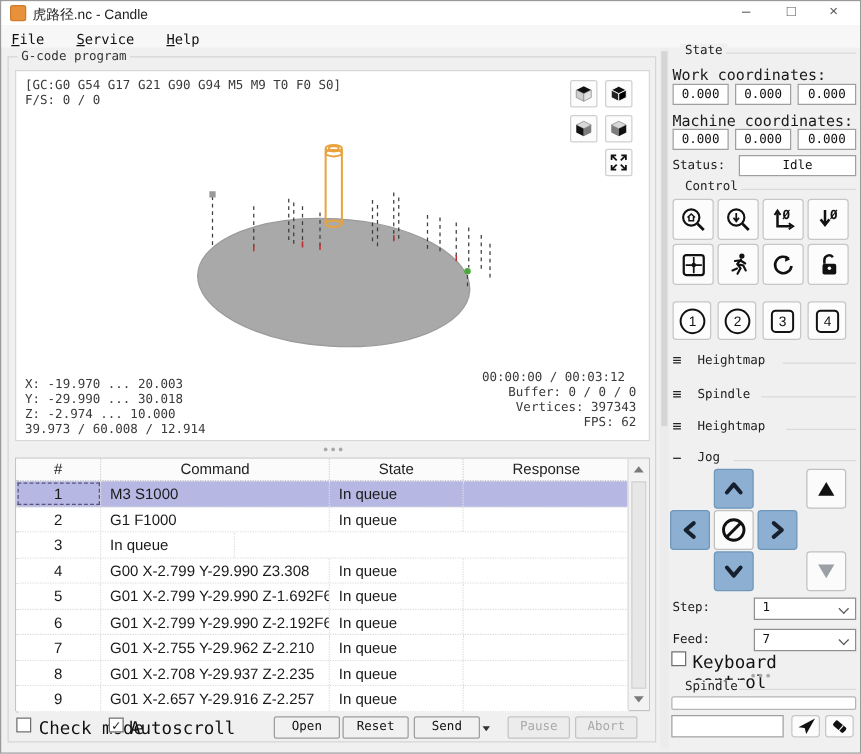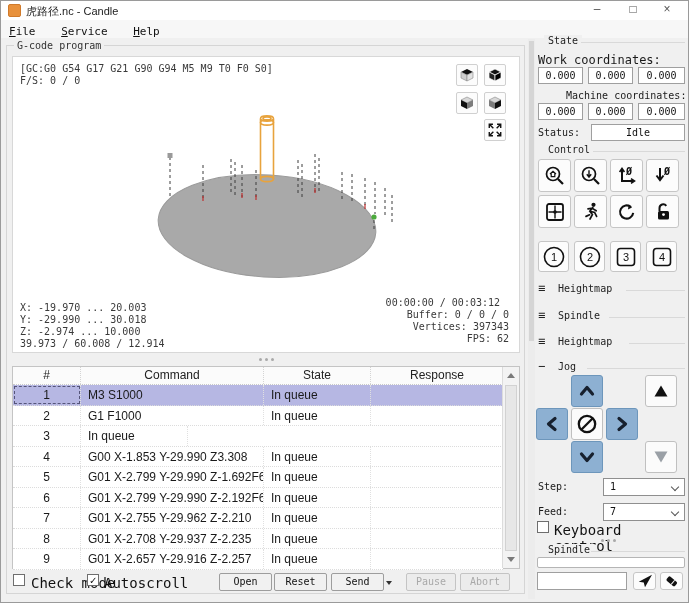--- a/index.html
+++ b/index.html
@@ -205,21 +205,21 @@
         <div class="td c2">In queue</div>
         <div class="td c3"></div>
       </div>
       <div class="trow">
         <div class="td num c0">3</div>
         <div class="td c2">In queue</div>
         <div class="td c3"></div>
       </div>
       <div class="trow">
         <div class="td num c0">4</div>
-        <div class="td c1">G00 X-1.853 Y-29.990 Z3.308</div>
+        <div class="td c1">G00 X-2.799 Y-29.990 Z3.308</div>
         <div class="td c2">In queue</div>
         <div class="td c3"></div>
       </div>
       <div class="trow">
         <div class="td num c0">5</div>
         <div class="td c1">G01 X-2.799 Y-29.990 Z-1.692F6000</div>
         <div class="td c2">In queue</div>
         <div class="td c3"></div>
       </div>
       <div class="trow">
@@ -273,21 +273,21 @@
   </div>
 
   <span class="ab sec-title" style="left:543px;top:34px;">State</span>
   <div class="ab sec-line" style="left:580px;top:41px;width:104px;"></div>
 
   <span class="ab" style="left:537px;top:52px;font-size:12px;">Work coordinates:</span>
   <div class="ab field" style="left:537px;top:66px;width:45px;height:17px;">0.000</div>
   <div class="ab field" style="left:587px;top:66px;width:45px;height:17px;">0.000</div>
   <div class="ab field" style="left:637px;top:66px;width:47px;height:17px;">0.000</div>
 
-  <span class="ab" style="left:537px;top:89px;font-size:10px;margin-left:28px;">Machine coordinates:</span>
+  <span class="ab" style="left:537px;top:89px;font-size:12px;">Machine coordinates:</span>
   <div class="ab field" style="left:537px;top:102px;width:45px;height:17px;">0.000</div>
   <div class="ab field" style="left:587px;top:102px;width:45px;height:17px;">0.000</div>
   <div class="ab field" style="left:637px;top:102px;width:47px;height:17px;">0.000</div>
 
   <span class="ab" style="left:537px;top:126px;font-size:10px;">Status:</span>
   <div class="ab field" style="left:590px;top:123px;width:94px;height:17px;">Idle</div>
 
   <span class="ab sec-title" style="left:543px;top:143px;">Control</span>
   <div class="ab sec-line" style="left:592px;top:150px;width:92px;"></div>
 

